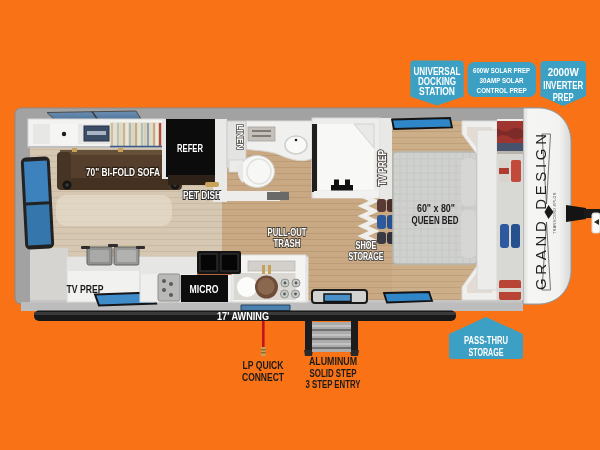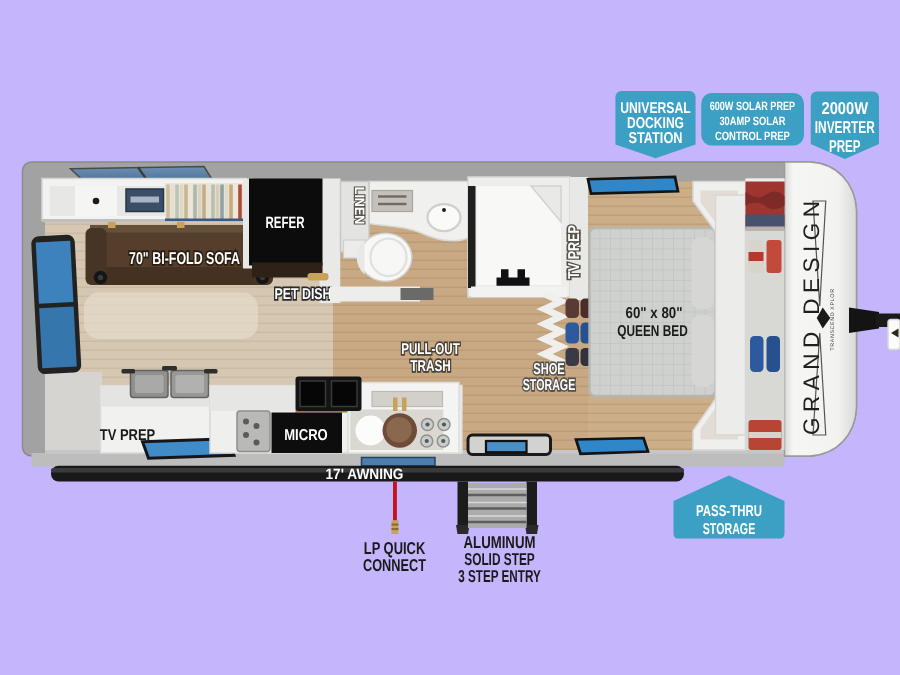--- a/index.html
+++ b/index.html
@@ -1,16 +1,16 @@
 <!DOCTYPE html>
 <html><head>
 <meta charset="utf-8">
 <style>
   html,body{margin:0;padding:0;background:#fff;}
-  #stage{position:relative;width:600px;height:450px;background:#c4b5fd;overflow:hidden;}
+  #stage{position:relative;width:600px;height:450px;background:#f97316;overflow:hidden;}
   svg text{font-family:"Liberation Sans",sans-serif;}
   .lbl{font-weight:bold;fill:#fff;}
   .dk{font-weight:bold;fill:#1a1a1a;}
 </style>
 </head>
 <body>
 <div id="stage">
 <svg width="600" height="450" viewBox="0 0 600 450">
 <defs>
   <pattern id="woodL" width="600" height="6" patternUnits="userSpaceOnUse">

